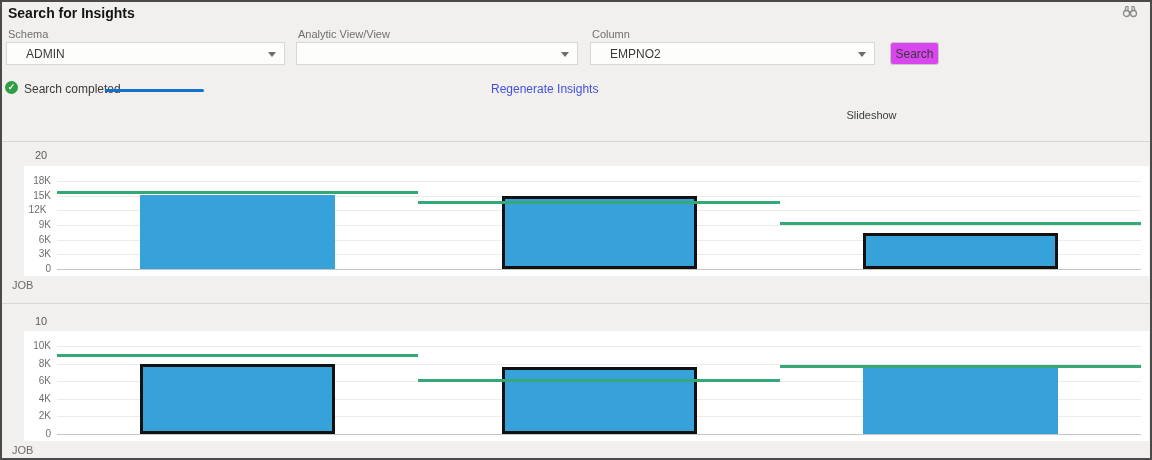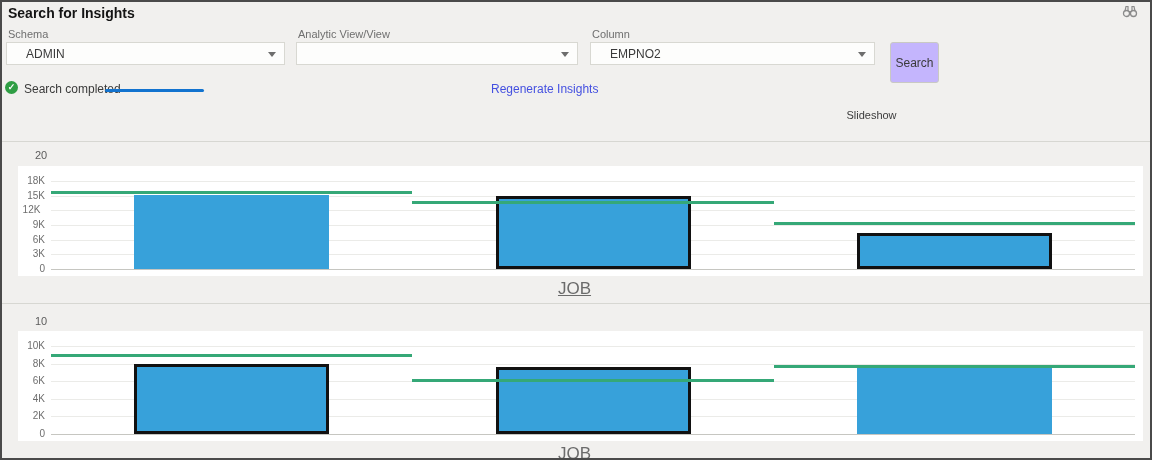--- a/index.html
+++ b/index.html
@@ -16,41 +16,41 @@
     top: 40px; height: 23px; background: #fdfdfc; border: 1px solid #d8d8d2;
     display: flex; align-items: center; padding: 0 22px 0 19px;
     font-size: 12px; color: #3a3a3a; cursor: pointer; white-space: nowrap; overflow: hidden;
   }
   .chev {
     position: absolute; right: 8px; top: 9px; width: 0; height: 0;
     border-left: 4px solid transparent; border-right: 4px solid transparent;
     border-top: 5px solid #6d6d6d;
   }
   .search-btn {
-    top: 40px; left: 888px; width: 49px; height: 41px;
-    background: #c4b5fd; border: 1px solid #c9c9c3; border-radius: 3px;
+    top: 40px; left: 888px; width: 49px; height: 23px;
+    background: #d946ef; border: 1px solid #c9c9c3; border-radius: 3px;
     font-size: 12px; color: #3a3a3a; font-family: "Liberation Sans", sans-serif; cursor: pointer;
   }
   .check-icon {
     top: 79px; left: 3px; width: 13px; height: 13px; border-radius: 50%;
     background: #2f9e44; color: #ffffff; font-size: 9px; line-height: 13px;
     text-align: center; font-weight: bold;
   }
   .status-text { top: 80px; left: 22px; font-size: 12px; color: #3a3a3a; }
   .progress-line { top: 87px; left: 103px; width: 99px; height: 3px; border-radius: 2px; background: #1273cf; }
   .regen-link { top: 80px; left: 489px; font-size: 12px; color: #4450e0; cursor: pointer; text-decoration: none; }
   .tab {
     top: 100px; height: 26px; display: flex; align-items: center; justify-content: center;
     font-size: 11px; color: #3c3c3c; cursor: pointer;
   }
   .tab.active { background: #ffffff; border-bottom: 4px solid #1273cf; }
   .divider { left: 0; width: 1152px; height: 1px; background: #d7d7d2; }
   .group-label { left: 33px; font-size: 11px; color: #5c5c5c; }
-  .chart-box { left: 16px; width: 1125px; height: 110px; background: #ffffff; padding-left: 28px; }
-  .xaxis-label { left: 10px; width: 1125px; text-align: center; font-size: 17px; color: #6b6b6b; text-decoration: underline; }
+  .chart-box { left: 22px; width: 1125px; height: 110px; background: #ffffff; padding-left: 28px; }
+  .xaxis-label { left: 10px; width: 1125px; font-size: 11px; color: #6b6b6b; }
   .gridline { position: absolute; height: 1px; background: #ebebe8; }
   .gridline.zero { background: #c6c6c1; }
   .ytick { position: absolute; width: 27px; text-align: right; font-size: 10px; color: #6e6e6e; }
   .bar { position: absolute; background: #37a1da; }
   .bar.outlined { border: 3px solid #111111; }
   .baseline { position: absolute; height: 3px; background: #35a877; }
 </style>
 </head>
 <body>
 

